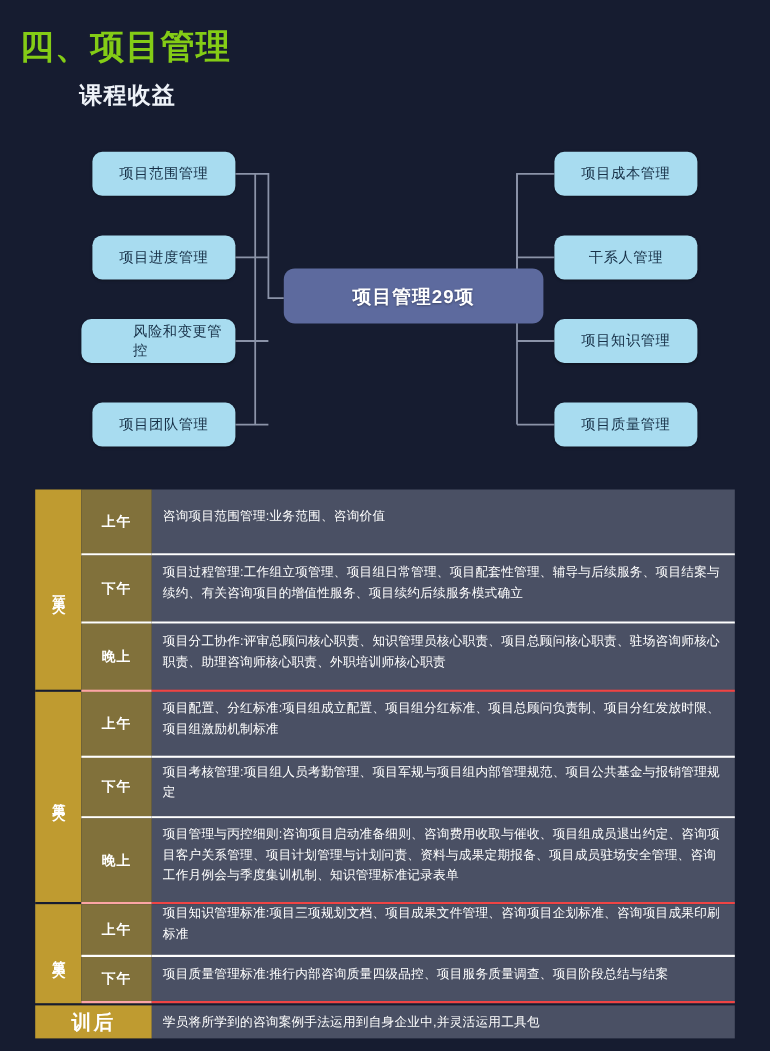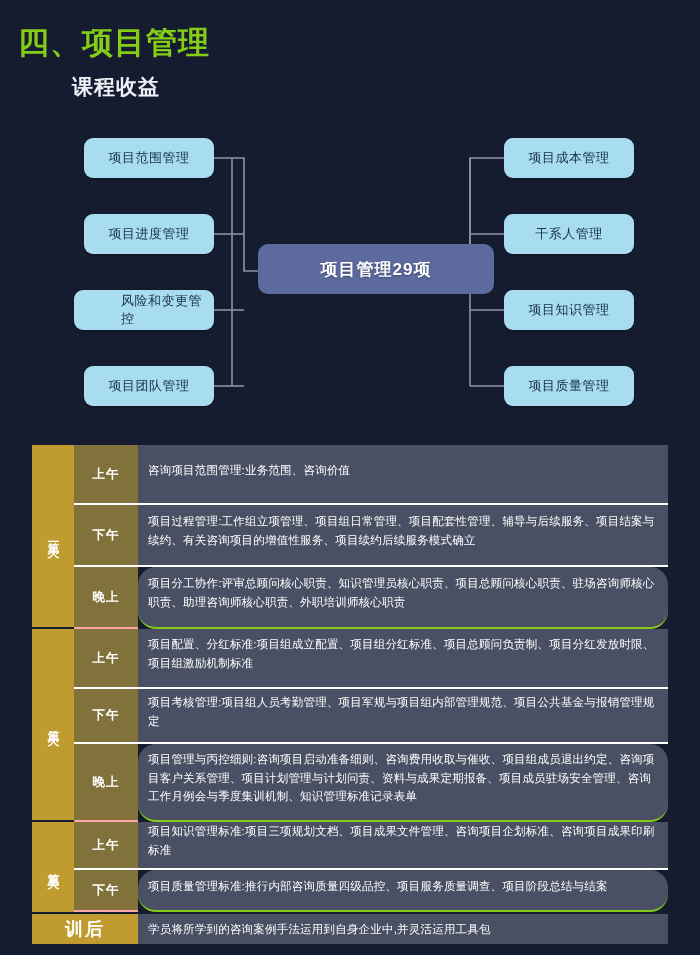--- a/index.html
+++ b/index.html
@@ -92,21 +92,21 @@
     flex: 1;
     background: #4a5064;
     color: #ffffff;
     font-size: 11.5px;
     line-height: 1.65;
     padding: 1px 12px 9px 10px;
     border-bottom: 2px solid #ffffff;
     display: flex; align-items: center;
     letter-spacing: 0.2px;
   }
-  .srow-sub.last-sub .content-cell { border-bottom: 2px solid #84cc16; border-radius: 18px; }
+  .srow-sub.last-sub .content-cell { border-bottom: 2px solid #ef4444; }
   .h-sep { height: 2px; background: #161c30; width: 100%; }
 
   .post-row { display: flex; align-items: stretch; margin-top: 0; }
   .post-label {
     width: 106px;
     background: #bf9b30;
     color: #ffffff;
     font-size: 18px; font-weight: bold;
     display: flex; align-items: center; justify-content: center;
     letter-spacing: 2px;

